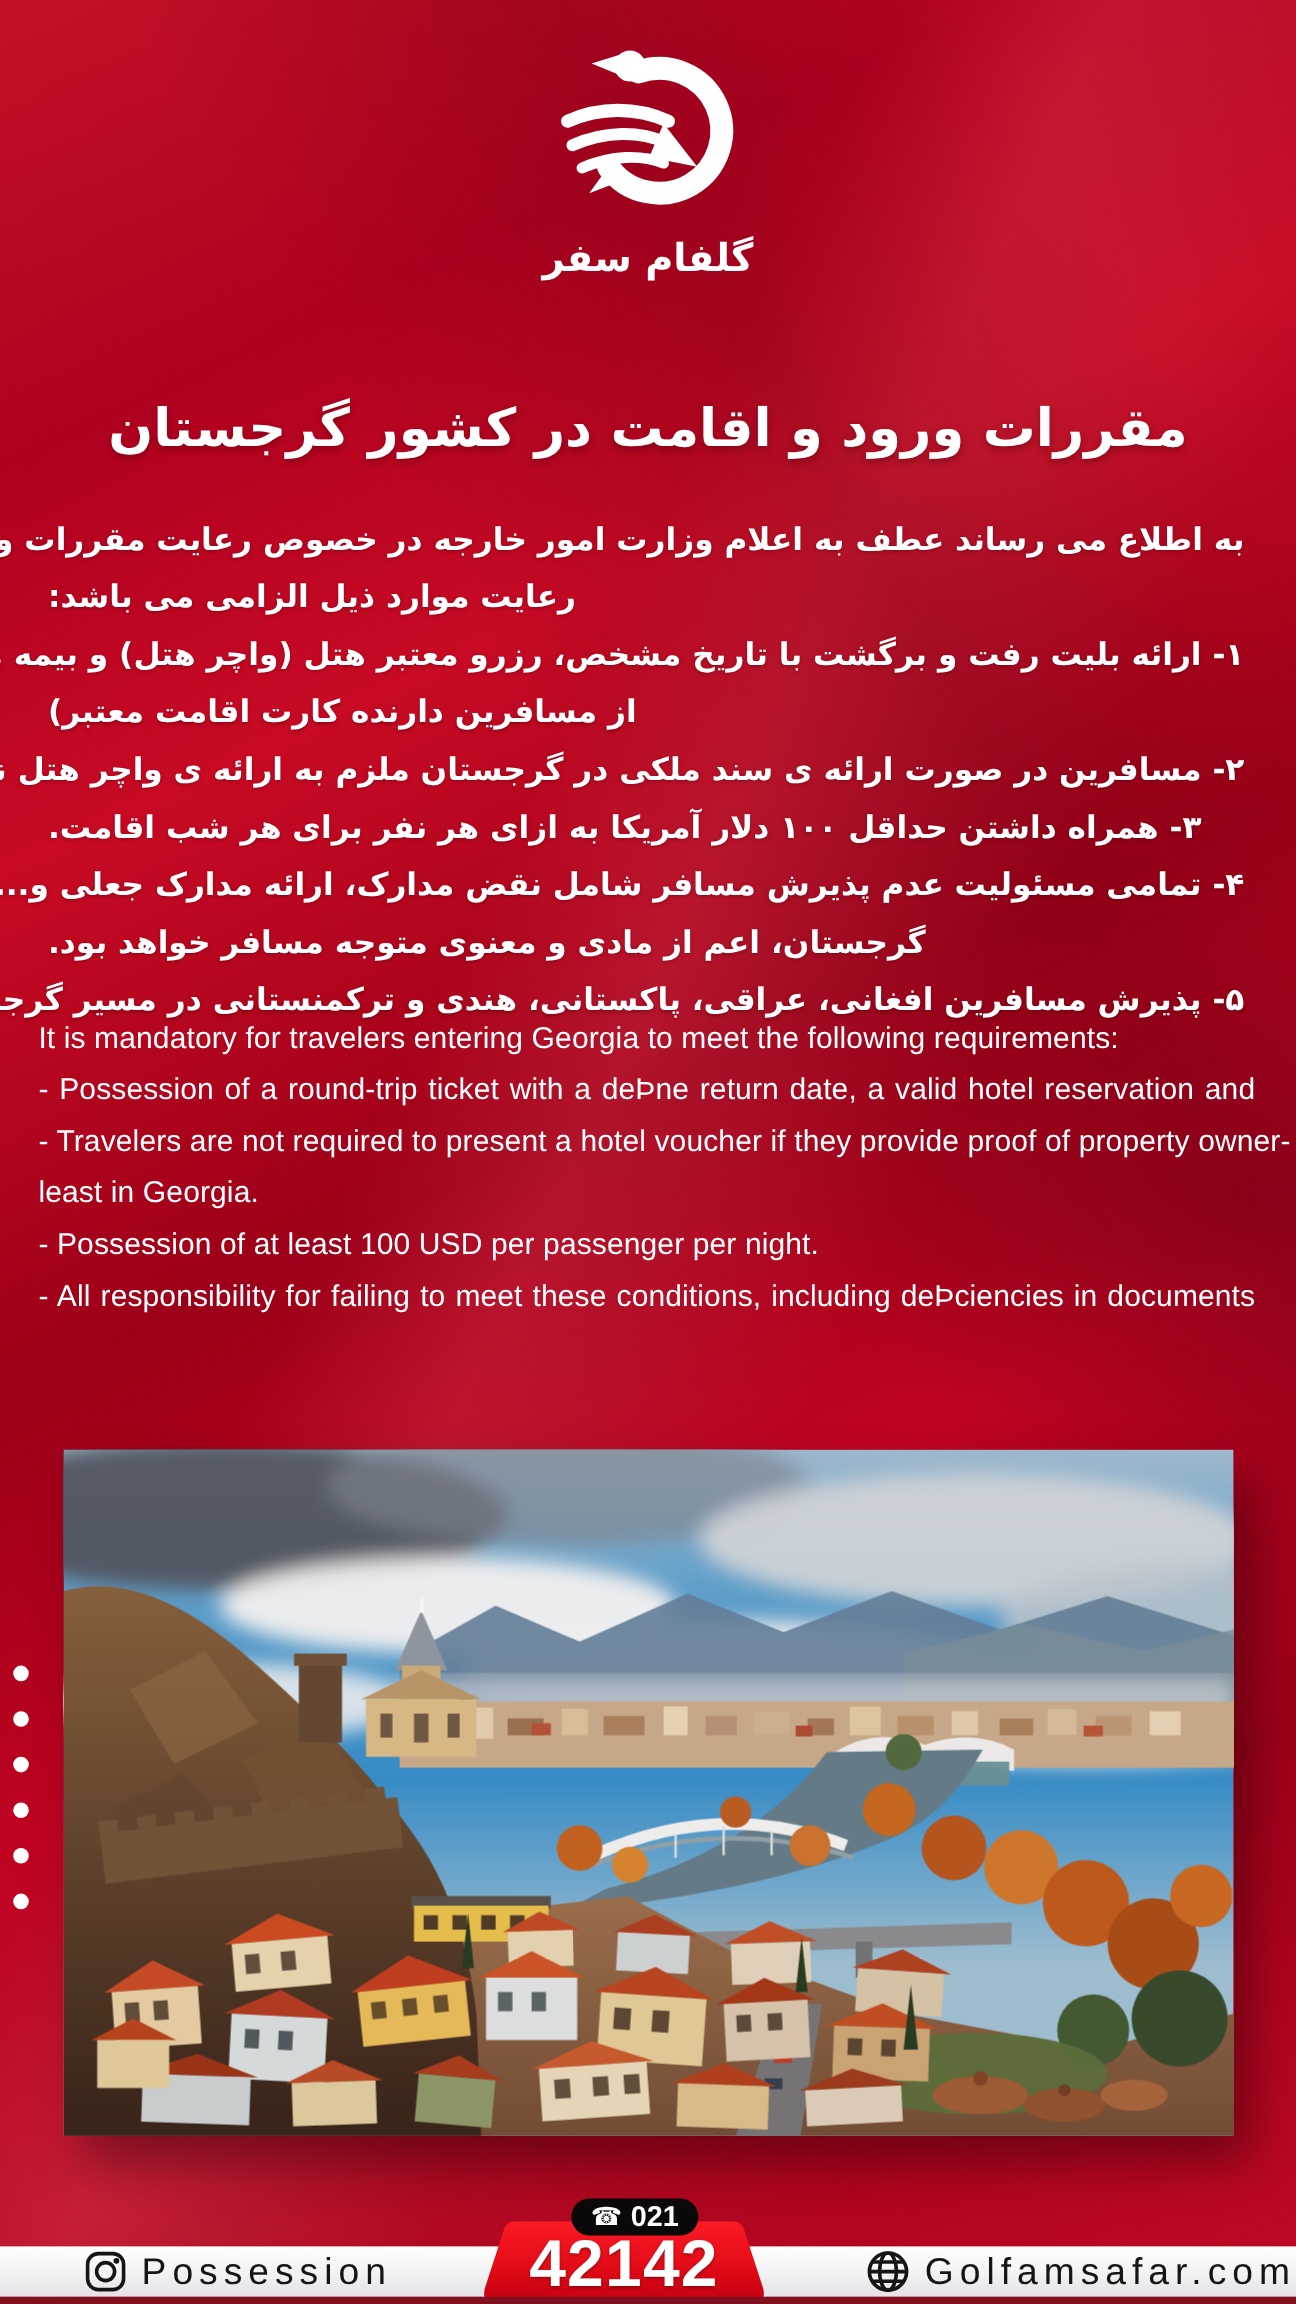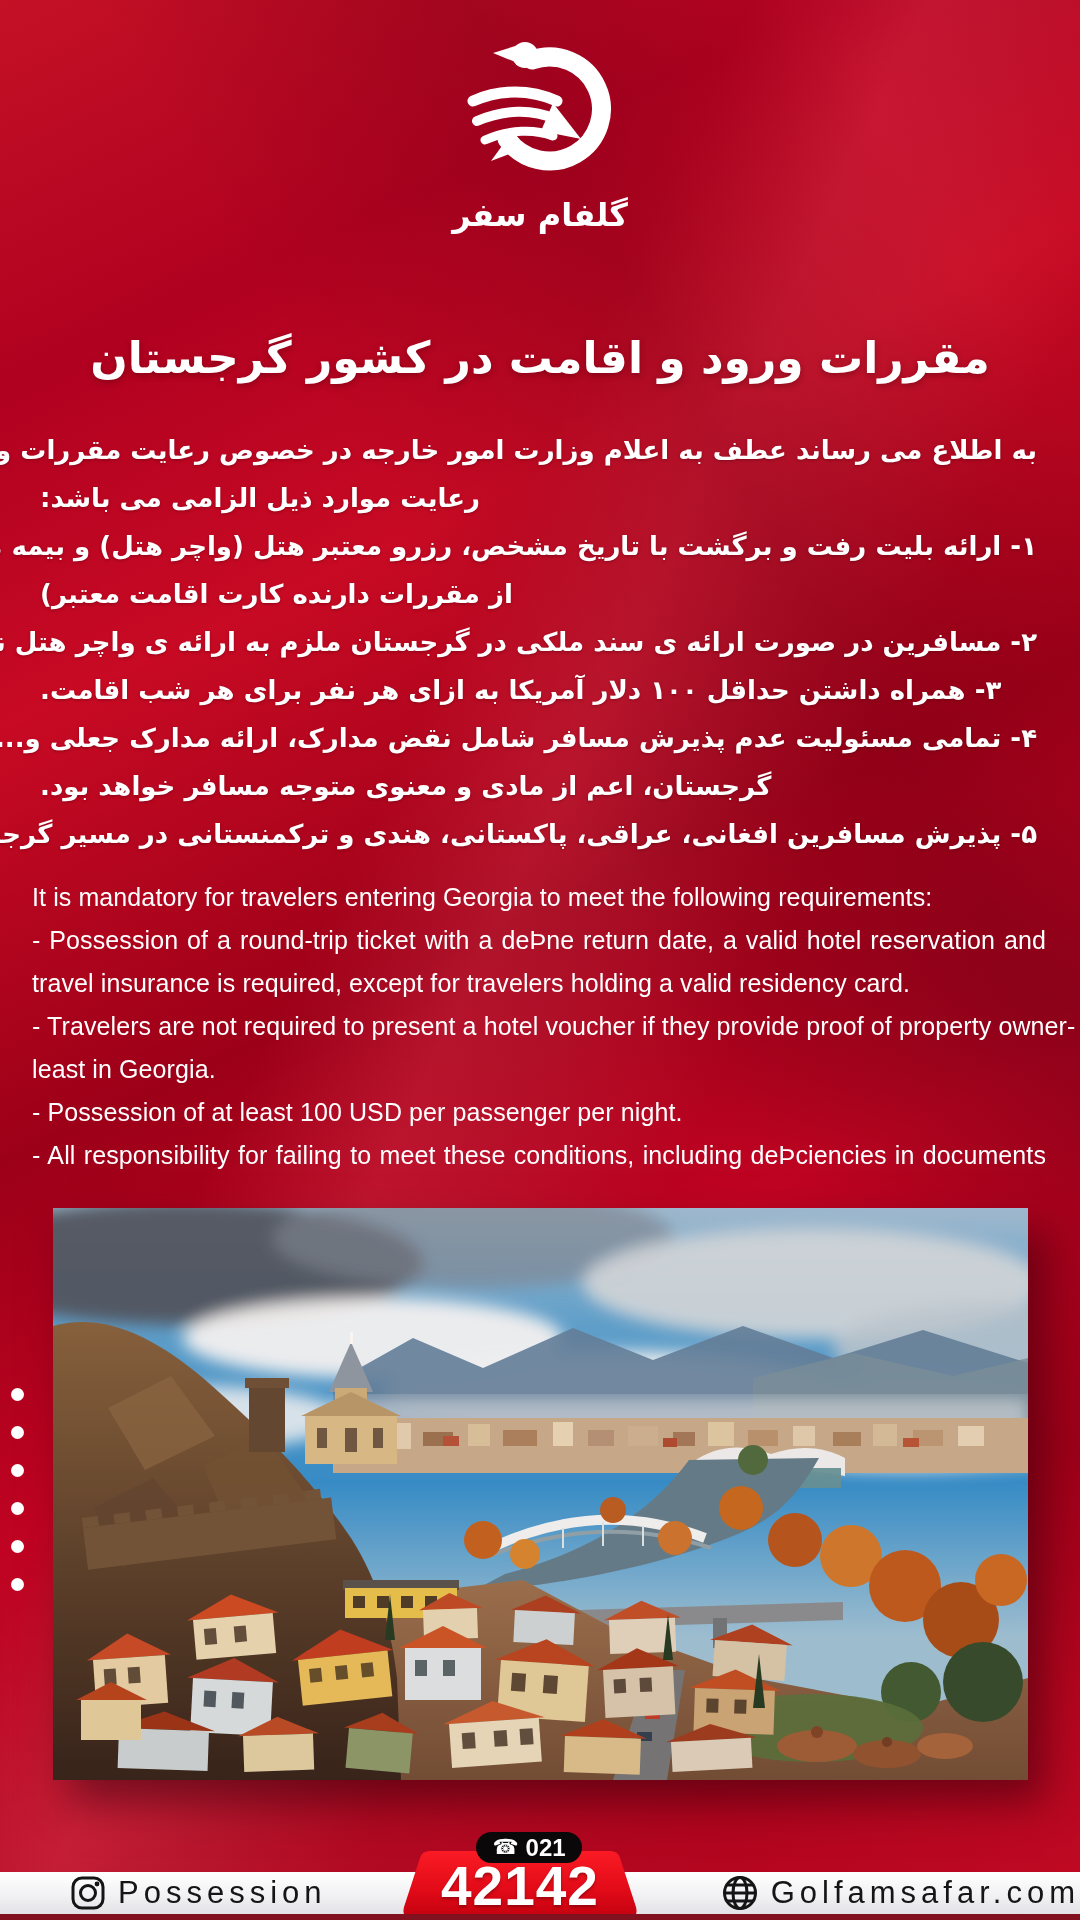--- a/index.html
+++ b/index.html
@@ -20,21 +20,21 @@
 
   .title{position:absolute;left:0;top:312px;width:1080px;text-align:center;direction:rtl;
          color:#fff;font-size:44px;font-weight:bold;
          text-shadow:0 2px 6px rgba(80,0,10,.45);margin-top:20px;}
 
   .fa-block{position:absolute;right:43px;left:40px;top:426px;}
   .fa-line{direction:rtl;text-align:left;white-space:nowrap;height:48px;line-height:48px;
            color:#fff;font-size:26px;font-weight:bold;text-shadow:0 1px 3px rgba(70,0,10,.4);}
   .fa-line.j{text-align:justify;text-align-last:justify;}
 
-  .en-block{position:absolute;left:32px;right:34px;top:876px;font-family:"Liberation Sans",sans-serif;}
+  .en-block{position:absolute;left:32px;right:34px;top:844px;font-family:"Liberation Sans",sans-serif;}
   .en-line{text-align:left;white-space:nowrap;height:43px;line-height:43px;
            color:#fff;font-size:25px;font-weight:400;letter-spacing:.1px;}
   .en-line.j{text-align:justify;text-align-last:justify;}
 
   .photo{position:absolute;left:53px;top:1208px;width:975px;height:572px;
          box-shadow:16px 22px 38px rgba(45,0,10,.5);}
   .photo svg{display:block;width:100%;height:100%;}
 
   .dots{position:absolute;left:11px;top:1388px;width:14px;}
   .dots .dot{width:13px;height:13px;border-radius:50%;background:#fff;margin-bottom:25px;}
@@ -79,32 +79,31 @@
   <polygon points="52,100 36,122 62,112" fill="#ffffff"></polygon>
 </svg>
 <div class="wordmark">گلفام سفر</div>
 
 <h1 class="title">مقررات ورود و اقامت در کشور گرجستان</h1>
 
 <div class="fa-block">
   <div class="fa-line j">به اطلاع می رساند عطف به اعلام وزارت امور خارجه در خصوص رعایت مقررات ورود و اقامت در کشور گرجستان،</div>
   <div class="fa-line">رعایت موارد ذیل الزامی می باشد:</div>
   <div class="fa-line j">۱- ارائه بلیت رفت و برگشت با تاریخ مشخص، رزرو معتبر هتل (واچر هتل) و بیمه مسافرتی الزامی می باشد.( به غیر</div>
-  <div class="fa-line">از مقررات دارنده کارت اقامت معتبر)</div>
+  <div class="fa-line">از مسافرین دارنده کارت اقامت معتبر)</div>
   <div class="fa-line">۲- مسافرین در صورت ارائه ی سند ملکی در گرجستان ملزم به ارائه ی واچر هتل نمی باشند.</div>
   <div class="fa-line">۳- همراه داشتن حداقل ۱۰۰ دلار آمریکا به ازای هر نفر برای هر شب اقامت.</div>
   <div class="fa-line j">۴- تمامی مسئولیت عدم پذیرش مسافر شامل نقض مدارک، ارائه مدارک جعلی و... توسط پلیس مرزی کشور</div>
   <div class="fa-line">گرجستان، اعم از مادی و معنوی متوجه مسافر خواهد بود.</div>
   <div class="fa-line">۵- پذیرش مسافرین افغانی، عراقی، پاکستانی، هندی و ترکمنستانی در مسیر گرجستان ممنوع می باشد.</div>
 </div>
 
 <div class="en-block">
   <div class="en-line">It is mandatory for travelers entering Georgia to meet the following requirements:</div>
   <div class="en-line j">- Possession of a round-trip ticket with a deÞne return date, a valid hotel reservation and</div>
-  <div class="en-line">travel insurance is required, except for travelers holding a valid residency card.</div>
   <div class="en-line j">- Travelers are not required to present a hotel voucher if they provide proof of property owner-</div>
   <div class="en-line">least in Georgia.</div>
   <div class="en-line">- Possession of at least 100 USD per passenger per night.</div>
   <div class="en-line j">- All responsibility for failing to meet these conditions, including deÞciencies in documents</div>
 </div>
 
 <div class="photo">
 <svg viewBox="0 0 975 572" preserveAspectRatio="none" aria-hidden="true">
   <defs>
     <linearGradient id="sky" x1="0" y1="0" x2="0" y2="1">

